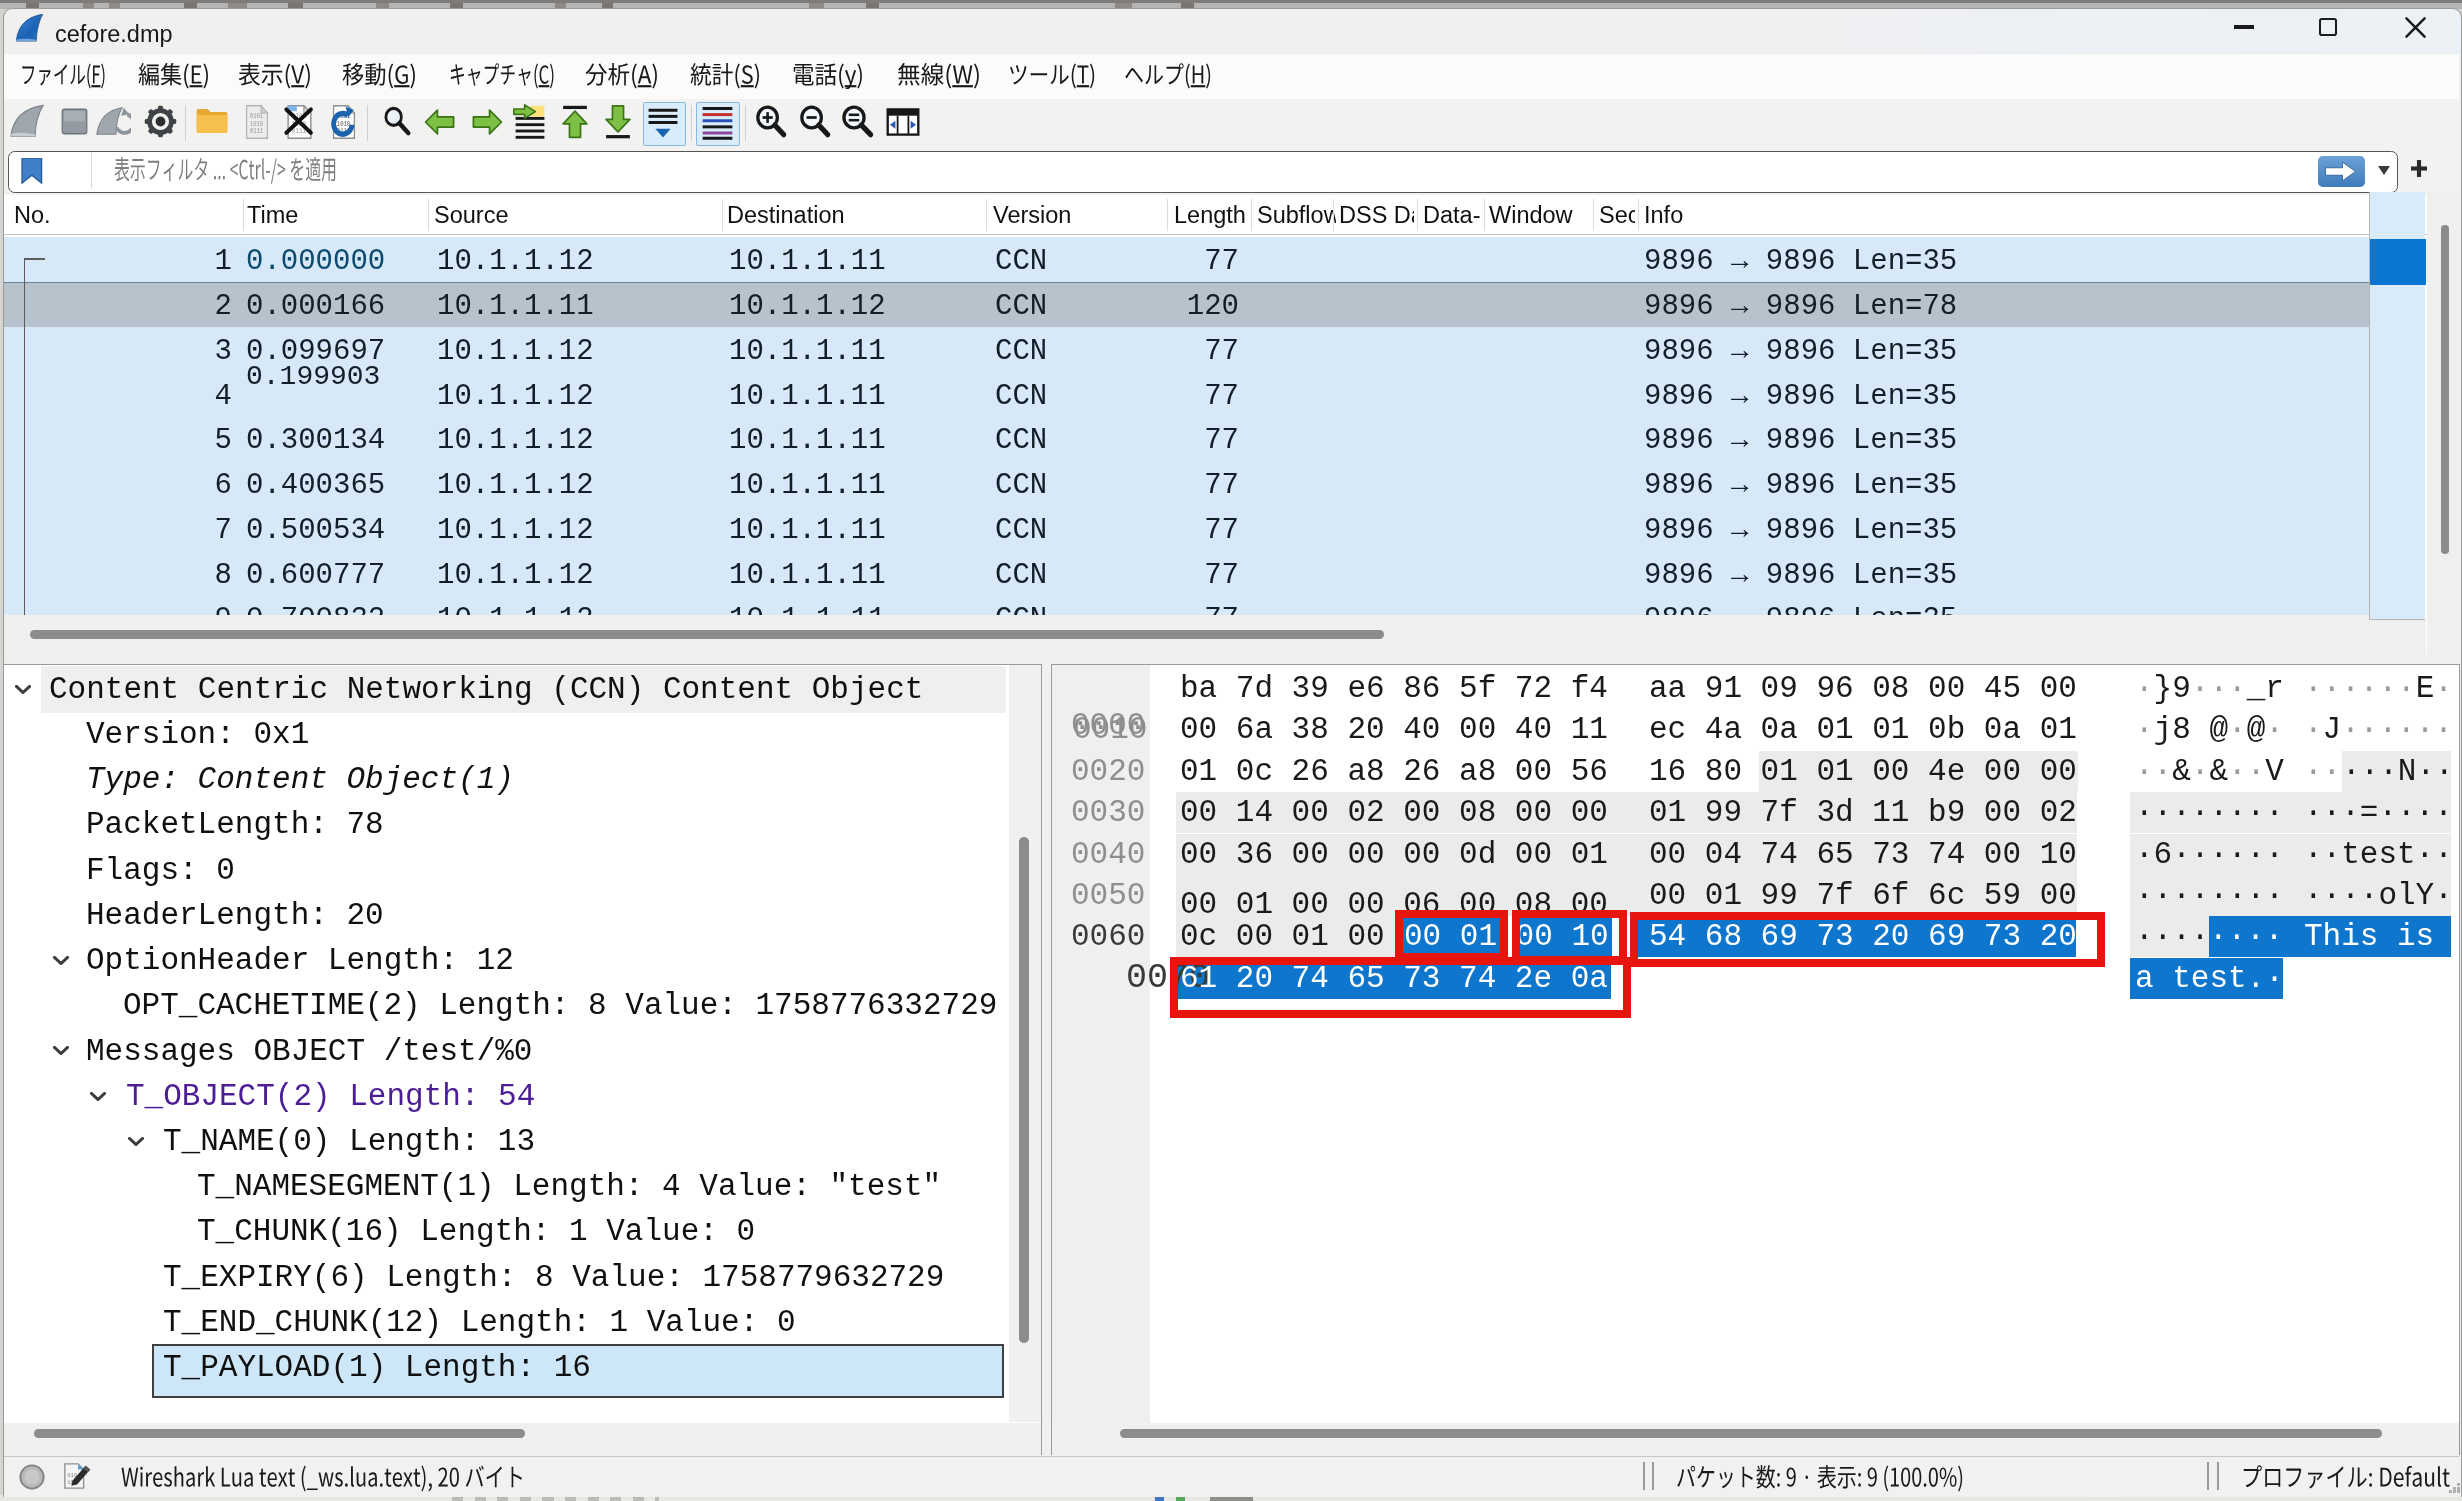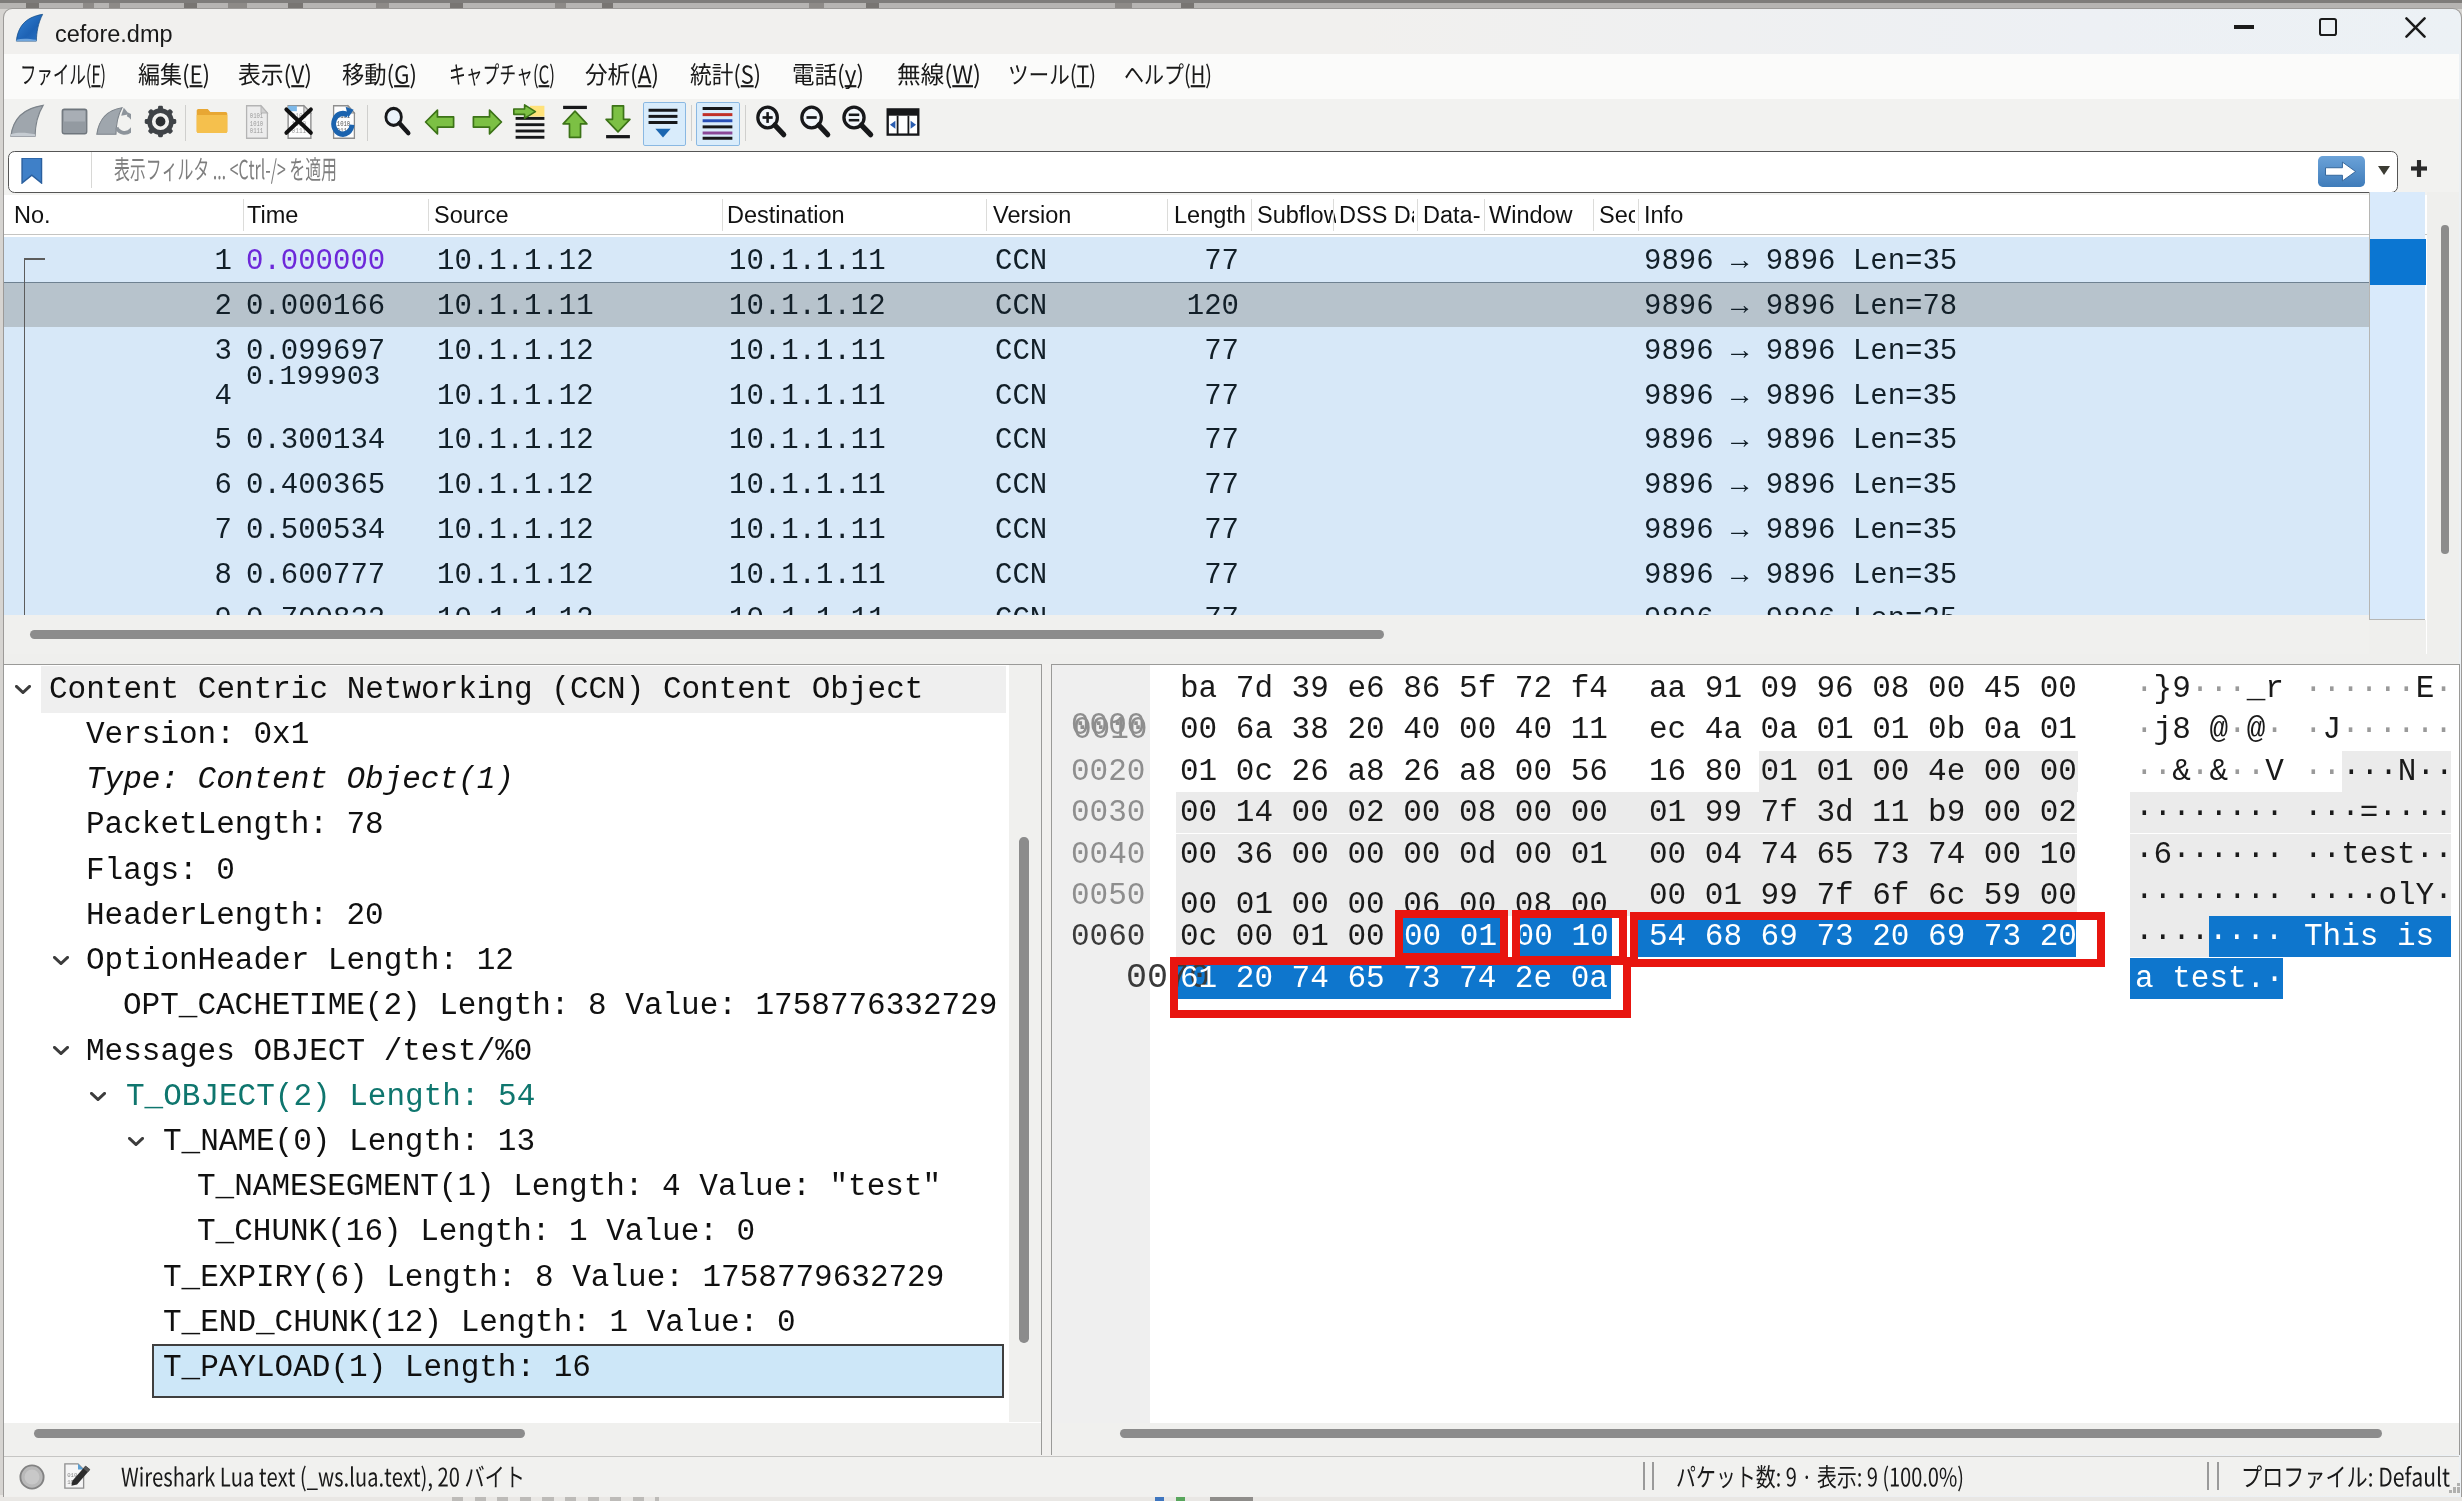--- a/index.html
+++ b/index.html
@@ -384,21 +384,21 @@
 <div class="abs" style="left:1167px;top:199px;width:0.9px;height:32px;background:#dcdcda;"></div>
 <div class="abs" style="left:1251px;top:199px;width:0.9px;height:32px;background:#dcdcda;"></div>
 <div class="abs" style="left:1333px;top:199px;width:0.9px;height:32px;background:#dcdcda;"></div>
 <div class="abs" style="left:1417px;top:199px;width:0.9px;height:32px;background:#dcdcda;"></div>
 <div class="abs" style="left:1484px;top:199px;width:0.9px;height:32px;background:#dcdcda;"></div>
 <div class="abs" style="left:1593px;top:199px;width:0.9px;height:32px;background:#dcdcda;"></div>
 <div class="abs" style="left:1638px;top:199px;width:0.9px;height:32px;background:#dcdcda;"></div>
 <div class="abs" style="left:3.8px;top:234px;width:2455px;height:0.9px;background:#c4c4c2;"></div>
 <div class="abs" style="left:3.8px;top:237px;width:2365px;height:45px;background:#d7e8f8;"></div>
 <div class="row mono" style="left:0px;width:232px;text-align:right;top:239px;font-size:29px;line-height:45px;color:#121f28;">1</div>
-<div class="row mono" style="left:246px;top:239px;font-size:29px;line-height:45px;color:#6d28d9;">0.000000</div>
+<div class="row mono" style="left:246px;top:239px;font-size:29px;line-height:45px;color:#0c4a6e;">0.000000</div>
 <div class="row mono" style="left:437px;top:239px;font-size:29px;line-height:45px;color:#121f28;">10.1.1.12</div>
 <div class="row mono" style="left:729px;top:239px;font-size:29px;line-height:45px;color:#121f28;">10.1.1.11</div>
 <div class="row mono" style="left:995px;top:239px;font-size:29px;line-height:45px;color:#121f28;">CCN</div>
 <div class="row mono" style="left:1167px;width:72px;text-align:right;top:239px;font-size:29px;line-height:45px;color:#121f28;">77</div>
 <div class="row mono" style="left:1644px;top:239px;font-size:29px;line-height:45px;color:#121f28;">9896 → 9896 Len=35</div>
 <div class="abs" style="left:3.8px;top:282px;width:2365px;height:46px;background:#b7c3cc;border-top:1.9px solid #6e8191;border-bottom:1.9px solid #8396a3;box-sizing:border-box;"></div>
 <div class="row mono" style="left:0px;width:232px;text-align:right;top:284px;font-size:29px;line-height:45px;color:#121f28;">2</div>
 <div class="row mono" style="left:246px;top:284px;font-size:29px;line-height:45px;color:#121f28;">0.000166</div>
 <div class="row mono" style="left:437px;top:284px;font-size:29px;line-height:45px;color:#121f28;">10.1.1.11</div>
 <div class="row mono" style="left:729px;top:284px;font-size:29px;line-height:45px;color:#121f28;">10.1.1.12</div>
@@ -491,21 +491,21 @@
       <path d="M1.5,1.5 L8.5,8 L15.5,1.5" fill="none" stroke="#3c3c3c" stroke-width="3.2" stroke-linecap="round"></path>
     </svg>
   </div>
 <div class="row mono" style="left:123px;top:983px;font-size:31px;line-height:45px;color:#101010;">OPT_CACHETIME(2) Length: 8 Value: 1758776332729</div>
 <div class="row mono" style="left:86px;top:1029px;font-size:31px;line-height:45px;color:#101010;">Messages OBJECT /test/%0</div>
 <div class="abs" style="left:53px;top:1046px;width:16px;height:9.4px;">
     <svg width="16" height="9.4" viewBox="0 0 17 10">
       <path d="M1.5,1.5 L8.5,8 L15.5,1.5" fill="none" stroke="#3c3c3c" stroke-width="3.2" stroke-linecap="round"></path>
     </svg>
   </div>
-<div class="row mono" style="left:126px;top:1074px;font-size:31px;line-height:45px;color:#0f766e;">T_OBJECT(2) Length: 54</div>
+<div class="row mono" style="left:126px;top:1074px;font-size:31px;line-height:45px;color:#4c1d95;">T_OBJECT(2) Length: 54</div>
 <div class="abs" style="left:90px;top:1092px;width:16px;height:9.4px;">
     <svg width="16" height="9.4" viewBox="0 0 17 10">
       <path d="M1.5,1.5 L8.5,8 L15.5,1.5" fill="none" stroke="#3c3c3c" stroke-width="3.2" stroke-linecap="round"></path>
     </svg>
   </div>
 <div class="row mono" style="left:163px;top:1119px;font-size:31px;line-height:45px;color:#101010;">T_NAME(0) Length: 13</div>
 <div class="abs" style="left:128px;top:1137px;width:16px;height:9.4px;">
     <svg width="16" height="9.4" viewBox="0 0 17 10">
       <path d="M1.5,1.5 L8.5,8 L15.5,1.5" fill="none" stroke="#3c3c3c" stroke-width="3.2" stroke-linecap="round"></path>
     </svg>

